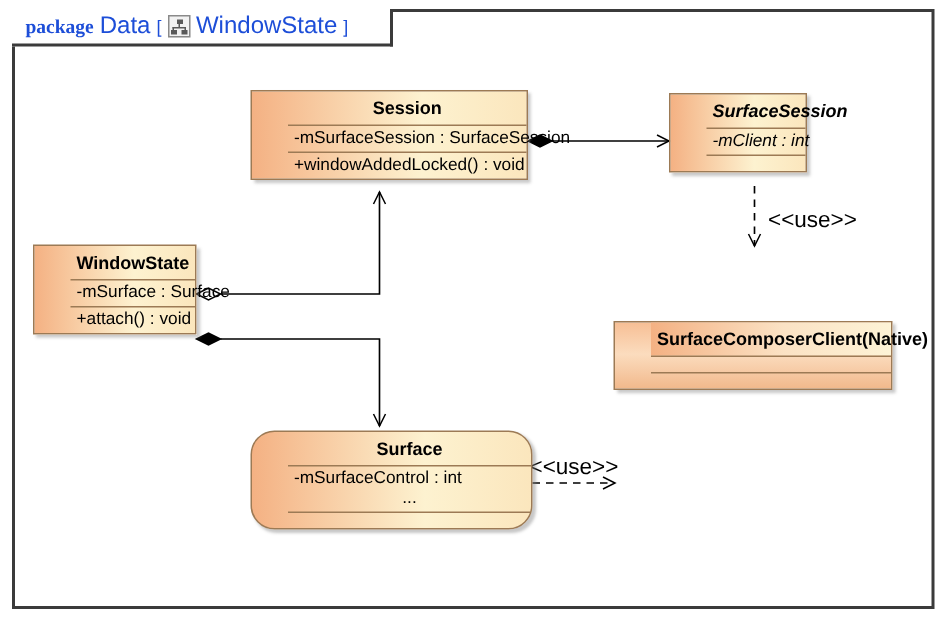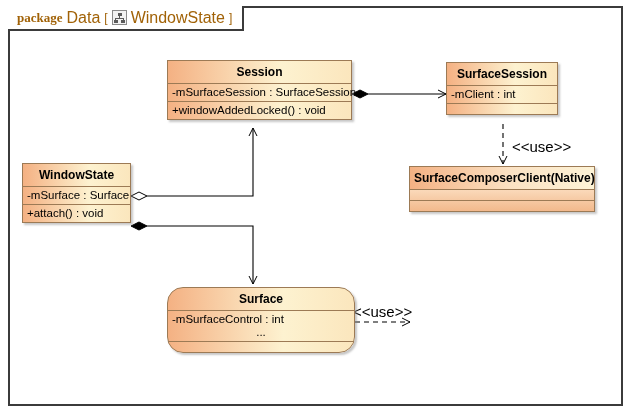--- a/index.html
+++ b/index.html
@@ -31,26 +31,26 @@
   }
   .frame-tab {
     position: absolute;
     left: 8px;
     top: 6px;
     height: 25px;
     box-sizing: border-box;
     border-right: 2px solid #3b3b3b;
     border-bottom: 2px solid #3b3b3b;
     background: #ffffff;
-    padding: 0 10px 0 9px;
+    padding: 0 28px 0 9px;
     display: flex;
     align-items: center;
     gap: 4px;
     font-size: 12px;
-    color: #a16207;
+    color: #1d4ed8;
     white-space: nowrap;
   }
   .frame-tab .kw {
     font-weight: bold;
     font-family: "Liberation Serif", serif;
     font-size: 13px;
   }
   .frame-tab .name {
     font-family: "Liberation Sans", sans-serif;
     font-size: 16px;
@@ -79,20 +79,21 @@
   .pkg-icon .l1 { left: 2px; top: 7px; width: 1px; height: 2px; }
   .pkg-icon .l2 { left: 10px; top: 7px; width: 1px; height: 2px; }
 
   
   .uml {
     position: absolute;
     border: 1px solid #9c7a55;
     box-sizing: border-box;
     box-shadow: 2px 2px 2px rgba(130,130,130,0.45);
     background: linear-gradient(to right, #f4b183 0%, #fdf2d0 62%, #fbe6bd 100%);
+    padding-left: 24px;
   }
   .uml .cmp {
     border-top: 1px solid #9c7a55;
     box-sizing: border-box;
     padding: 2px 4px 2px 4px;
     font-size: 11.5px;
     color: #000;
     line-height: 13px;
   }
   .uml .cmp.first { border-top: none; }
@@ -104,20 +105,21 @@
     line-height: 14px;
     color: #000;
   }
   .uml .attr { white-space: nowrap; }
   .uml .ellipsis { text-align: center; }
   .uml .empty { height: 11px; padding: 0; }
 
   
   .uml.native {
     background: linear-gradient(to bottom, #f7bf95 0%, #fbdcbe 48%, #f2b98c 100%);
+    margin-top: 48px;
   }
   .uml.native .cmp { background: transparent; }
   .uml.native .title {
     background: linear-gradient(to right, #f4b183 0%, #fbe2c4 55%, #fdf3d6 100%);
   }
 
   
   #wires {
     position: absolute;
     left: 0; top: 0;
@@ -192,21 +194,21 @@
 
   <div class="stereo" style="left:512px; top:138px;">&lt;&lt;use&gt;&gt;</div>
   <div class="stereo" style="left:353px; top:303px;">&lt;&lt;use&gt;&gt;</div>
 
   <div class="uml" style="left:167px; top:60px; width:185px;">
     <div class="cmp first title">Session</div>
     <div class="cmp attr">-mSurfaceSession : SurfaceSession</div>
     <div class="cmp attr">+windowAddedLocked() : void</div>
   </div>
 
-  <div class="uml" style="left:446px; top:62px; width:112px;">
+  <div class="uml" style="left:446px; top:62px; width:92px;font-style:italic;">
     <div class="cmp first title">SurfaceSession</div>
     <div class="cmp attr">-mClient : int</div>
     <div class="cmp empty"></div>
   </div>
 
   <div class="uml" style="left:22px; top:163px; width:109px;">
     <div class="cmp first title">WindowState</div>
     <div class="cmp">
       <div class="attr">-mSurface : Surface</div>
     </div>

